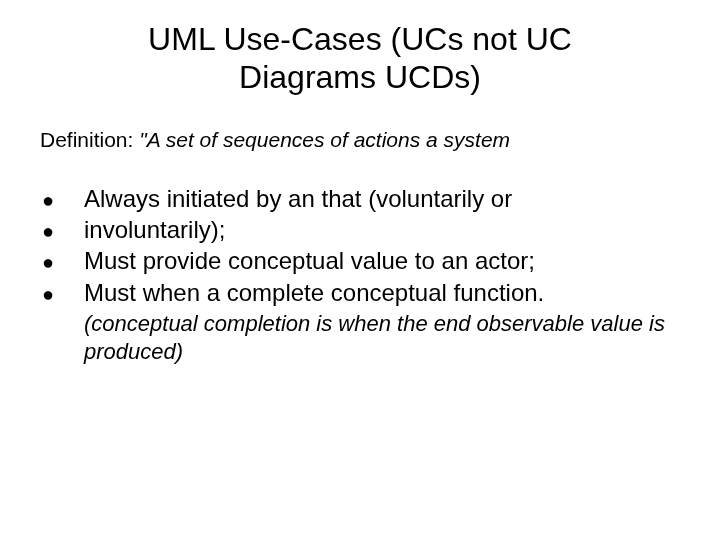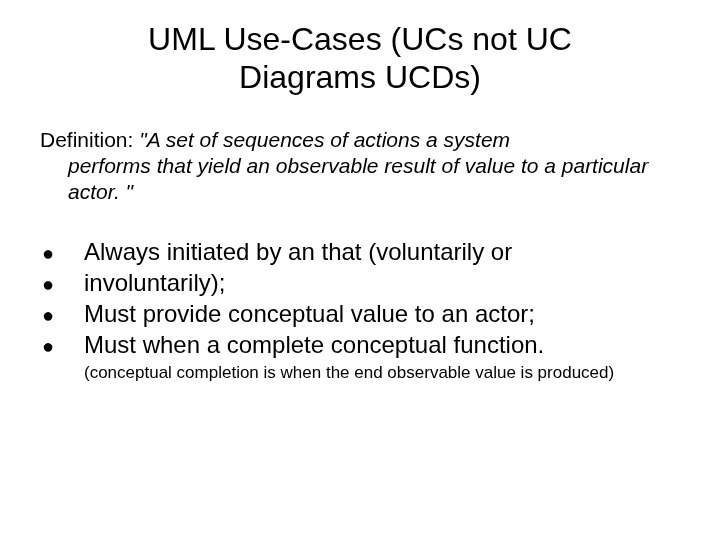--- a/index.html
+++ b/index.html
@@ -50,35 +50,35 @@
       width: 44px;
       flex-shrink: 0;
       font-size: 20px;
       text-align: left;
       padding-left: 2px;
     }
     .bullet-text {
       flex: 1;
     }
     .footnote {
-      font-size: 17px;
+      font-size: 22px;
       margin-left: 44px;
       margin-top: 2px;
+      font-style: italic;
     }
   </style>
 </head>
 <body>
 
 <h1 class="title">UML Use-Cases (UCs not UC Diagrams UCDs)</h1>
 
 <div class="definition-block">
   <div>
     <span class="definition-label">Definition: </span><span class="definition-text">"A set of sequences of actions a system</span>
   </div>
-  <div class="definition-cont">performs that yield an observable result of value to a particular actor. "</div>
 </div>
 
 <div class="characteristics-block">
 
   <div class="bullet-row">
     <span class="bullet">●</span>
     <span class="bullet-text">Always initiated by an that (voluntarily or</span>
   </div>
   <div class="bullet-row">
     <span class="bullet">●</span>

